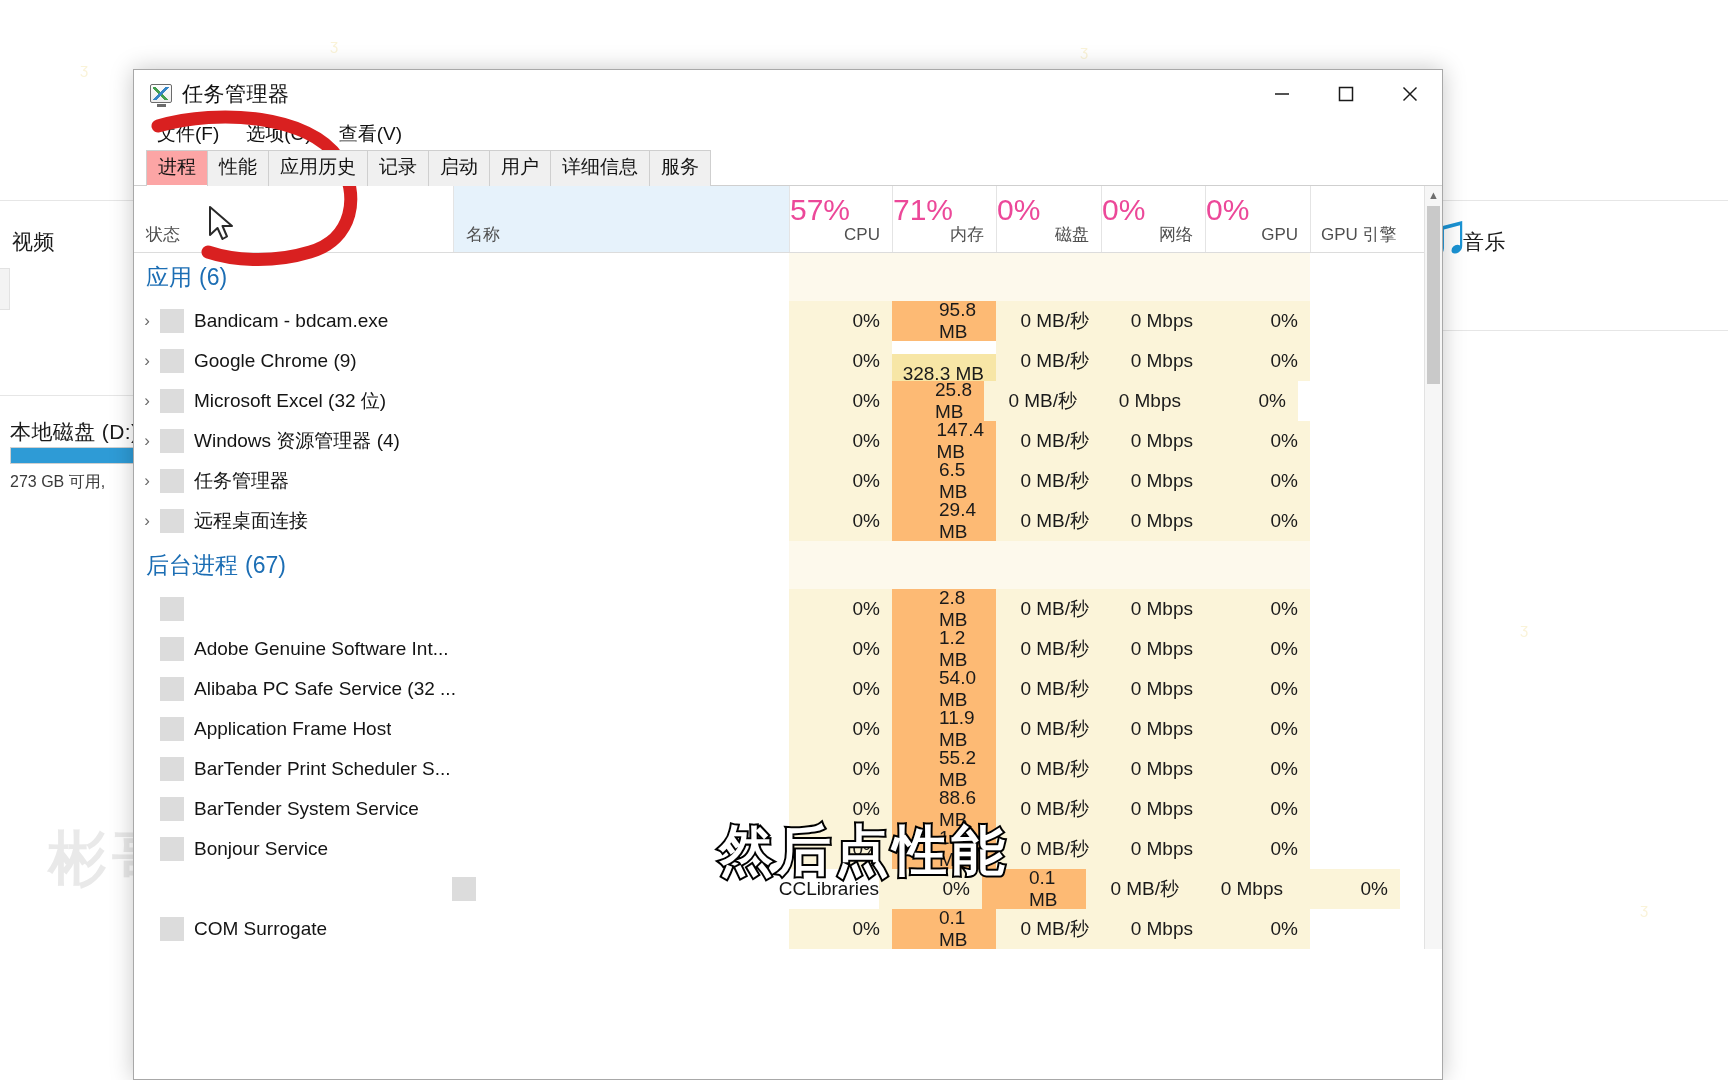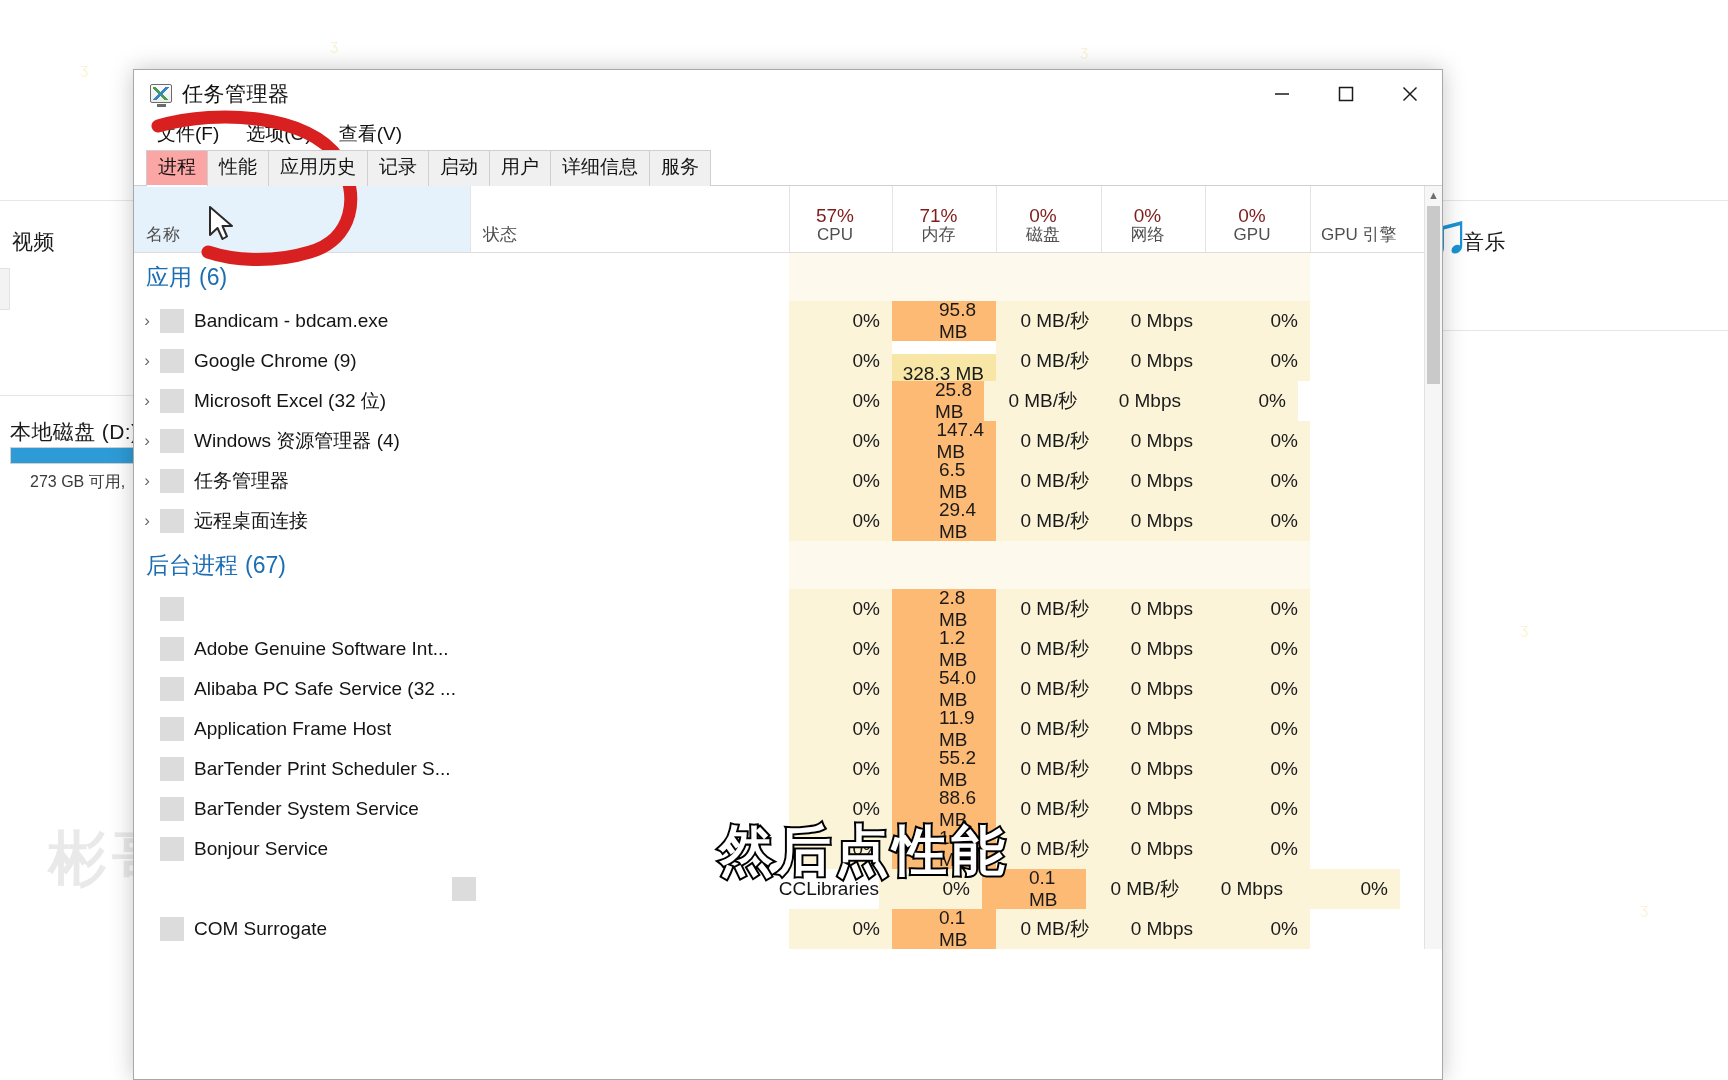--- a/index.html
+++ b/index.html
@@ -168,25 +168,25 @@
   .th {
     position: relative;
     display: flex;
     flex-direction: column;
     justify-content: flex-end;
     padding-bottom: 7px;
     border-left: 1px solid #e4e4e4;
   }
   .th:first-child { border-left: none; }
   .th .pct {
-    font-size: 19px; color: #7f1d1d; text-align: center;
+    font-size: 30px; color: #ec4899; text-align: left;
     line-height: 1.05; padding-right: 12px;
   }
   .th .cname {
-    font-size: 17px; color: #4f4f4f; text-align: center;
+    font-size: 17px; color: #4f4f4f; text-align: right;
     padding-right: 12px; line-height: 1.15;
   }
   .th.name-col, .th.status-col { justify-content: flex-end; }
   .th.name-col .cname, .th.status-col .cname { text-align: left; padding-left: 12px; }
   .th.name-col { background: #e6f2fb; }
   .th.gpueng-col .cname { text-align: left; padding-left: 10px; }
 
   .tbody { position: relative; }
   .row { display: flex; height: 40px; align-items: center; }
   .row.group { height: 48px; }
@@ -273,21 +273,21 @@
     <div class="bg-tile" style="left:-14px;top:268px;width:24px;height:42px;"></div>
 
     <div class="bg-label" style="left:12px;top:228px;">视频</div>
 
     <div class="bg-label" style="left:10px;top:418px;">本地磁盘 (D:)</div>
 
     <div class="bg-bar-track" style="left:10px;top:447px;width:128px;">
       <div class="bg-bar-fill" style="width:100%"></div>
     </div>
 
-    <div class="bg-sub" style="left:10px;top:472px;margin-left:20px;">273 GB 可用,</div>
+    <div class="bg-sub" style="left:10px;top:472px;">273 GB 可用,</div>
 
     <div class="music-note" style="left:1425px;top:205px;">♫</div>
 
     <div class="bg-label" style="left:1463px;top:228px;">音乐</div>
 
     <div class="watermark" style="left:48px;top:820px;">彬哥</div>
 
     <div class="wm-dots" style="left:80px;top:60px;">ʒ</div>
     <div class="wm-dots" style="left:330px;top:36px;">ʒ</div>
     <div class="wm-dots" style="left:620px;top:150px;">ʒ</div>
@@ -335,27 +335,27 @@
       <div class="tab">记录</div>
       <div class="tab">启动</div>
       <div class="tab">用户</div>
       <div class="tab">详细信息</div>
       <div class="tab">服务</div>
     </div>
 
     <div class="table-wrap">
 
       <div class="thead">
+        <div class="th status-col" style="width:319px;">
+          <div class="pct"></div>
+          <div class="cname">状态</div>
+        </div>
         <div class="th name-col" style="width:336px;">
           <div class="pct"></div>
           <div class="cname">名称</div>
-        </div>
-        <div class="th status-col" style="width:319px;">
-          <div class="pct"></div>
-          <div class="cname">状态</div>
         </div>
         <div class="th" style="width:103px;">
           <div class="pct">57%</div>
           <div class="cname">CPU</div>
         </div>
         <div class="th" style="width:104px;">
           <div class="pct">71%</div>
           <div class="cname">内存</div>
         </div>
         <div class="th" style="width:105px;">

